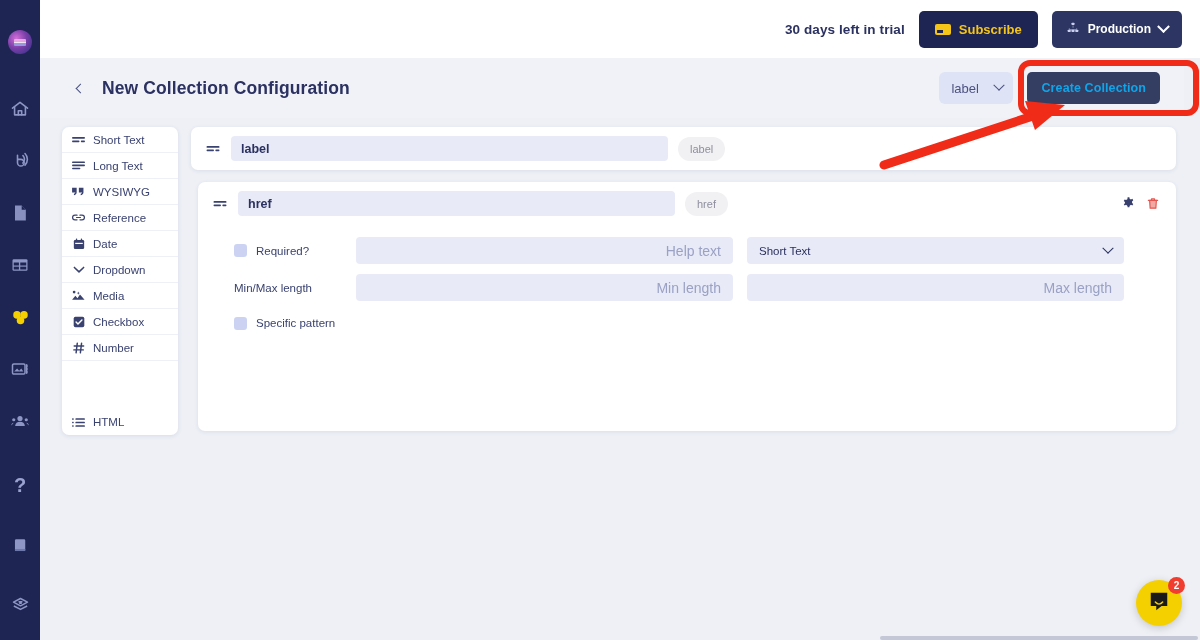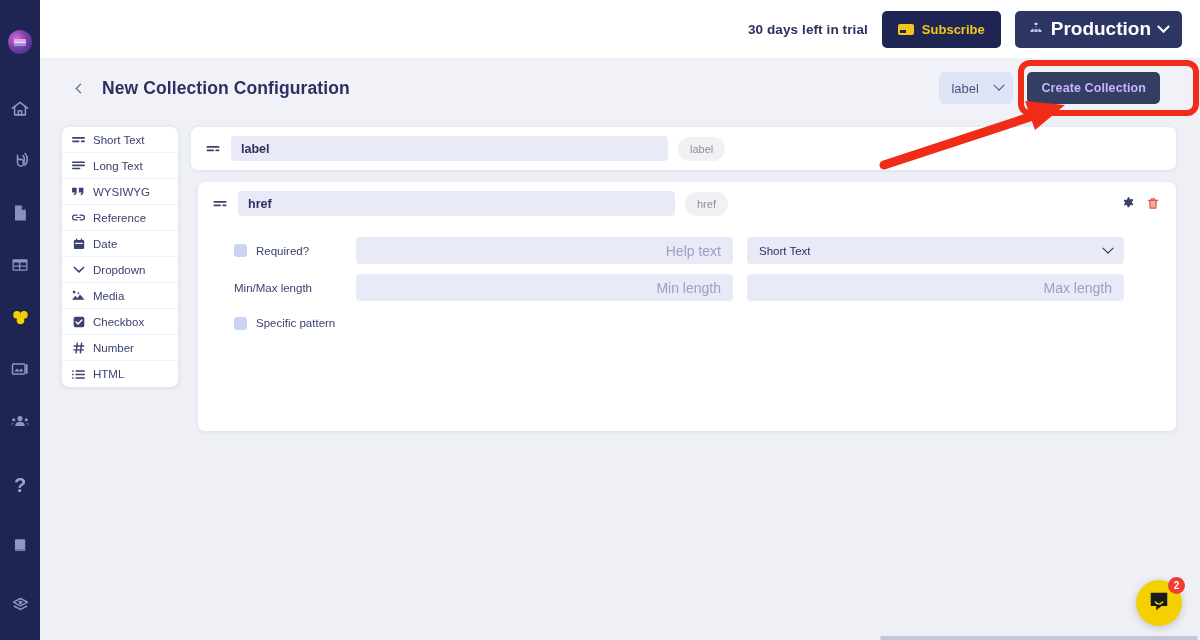--- a/index.html
+++ b/index.html
@@ -72,21 +72,21 @@
   .card-ico {
     width: 16px; height: 11px; border-radius: 2px; background: #f5c518;
     position: relative; flex: none;
   }
   .card-ico::after {
     content: ""; position: absolute; left: 2px; bottom: 2px;
     width: 6px; height: 3px; background: #1e2553;
   }
   .btn-env {
     height: 37px; background: #2d3663; border-radius: 5px; border: none;
-    color: #ffffff; font-size: 19px; font-weight: bold;
+    color: #ffffff; font-size: 12px; font-weight: bold;
     display: flex; align-items: center; gap: 8px; padding: 0 14px;
     cursor: pointer;
   }
   .chev {
     width: 9px; height: 9px; border-right: 2px solid currentColor;
     border-bottom: 2px solid currentColor; transform: rotate(45deg) translate(-2px,-2px);
     flex: none;
   }
 
   
@@ -115,39 +115,39 @@
     padding-right: 24px;
   }
   .sel-label {
     height: 32px; min-width: 74px; background: #dfe3f6; border-radius: 6px;
     display: flex; align-items: center; justify-content: space-between;
     padding: 0 10px 0 12px; gap: 10px; cursor: pointer;
     font-size: 13px; color: #4b5280;
   }
   .sel-label .chev { width: 8px; height: 8px; border-width: 1.8px; color: #4b5280; }
   .btn-create {
-    height: 32px; background: #343e63; color: #c4b5fd; border: none; border-radius: 5px;
+    height: 32px; background: #343e63; color: #0ea5e9; border: none; border-radius: 5px;
     font-size: 12.5px; font-weight: bold; padding: 0 14px; cursor: pointer;
     letter-spacing: .1px;
   }
 
   
   .type-list {
     position: absolute; left: 62px; top: 127px;
     width: 116px;
     background: #ffffff; border-radius: 7px;
     box-shadow: 0 1px 4px rgba(40,48,100,.10);
     overflow: hidden;
   }
   .type-item {
     height: 26px; display: flex; align-items: center; gap: 8px;
     padding: 0 10px; font-size: 11.5px; color: #3a4270; font-weight: 500;
     border-bottom: 1px solid #eef0f7; cursor: pointer;
   }
-  .type-item:last-child { border-bottom: none; }
+  .type-item:last-child { border-bottom: none; margin-top: 48px; }
   .type-item .ti { width: 13px; display: flex; align-items: center; justify-content: center; flex: none; color: #3a4270; }
 
   
   .card {
     position: absolute; background: #ffffff; border-radius: 7px;
     box-shadow: 0 1px 4px rgba(40,48,100,.09);
   }
   .card-label { left: 191px; top: 127px; right: 24px; height: 43px; }
   .card-href  { left: 198px; top: 182px; right: 24px; height: 249px; }
 

